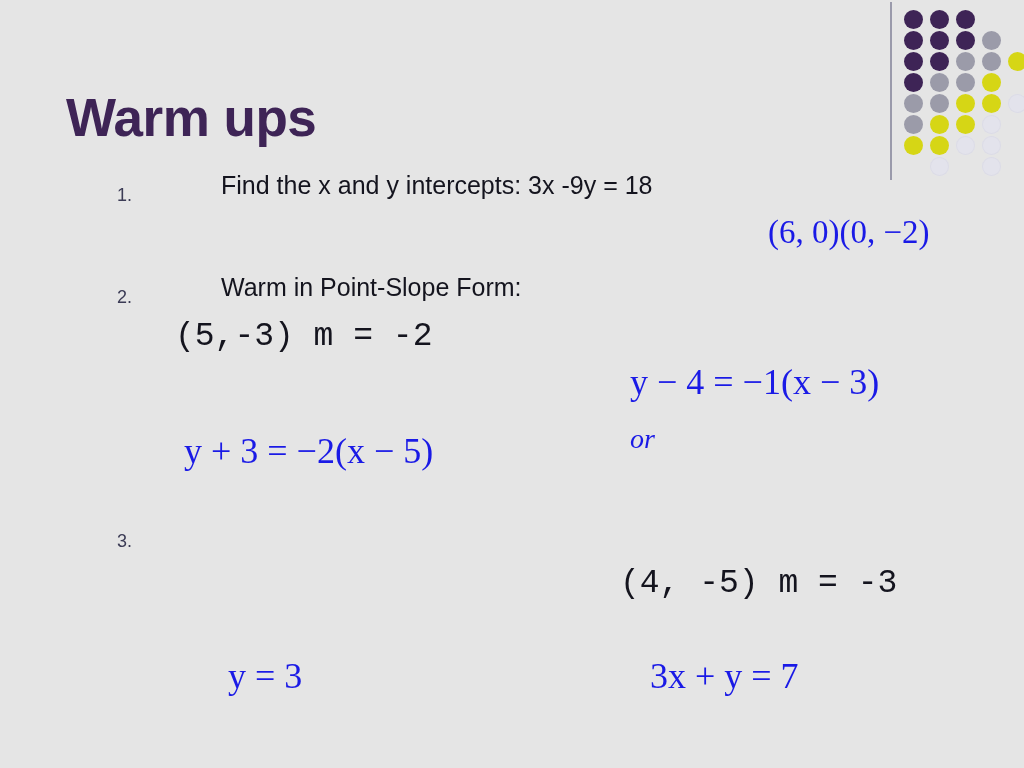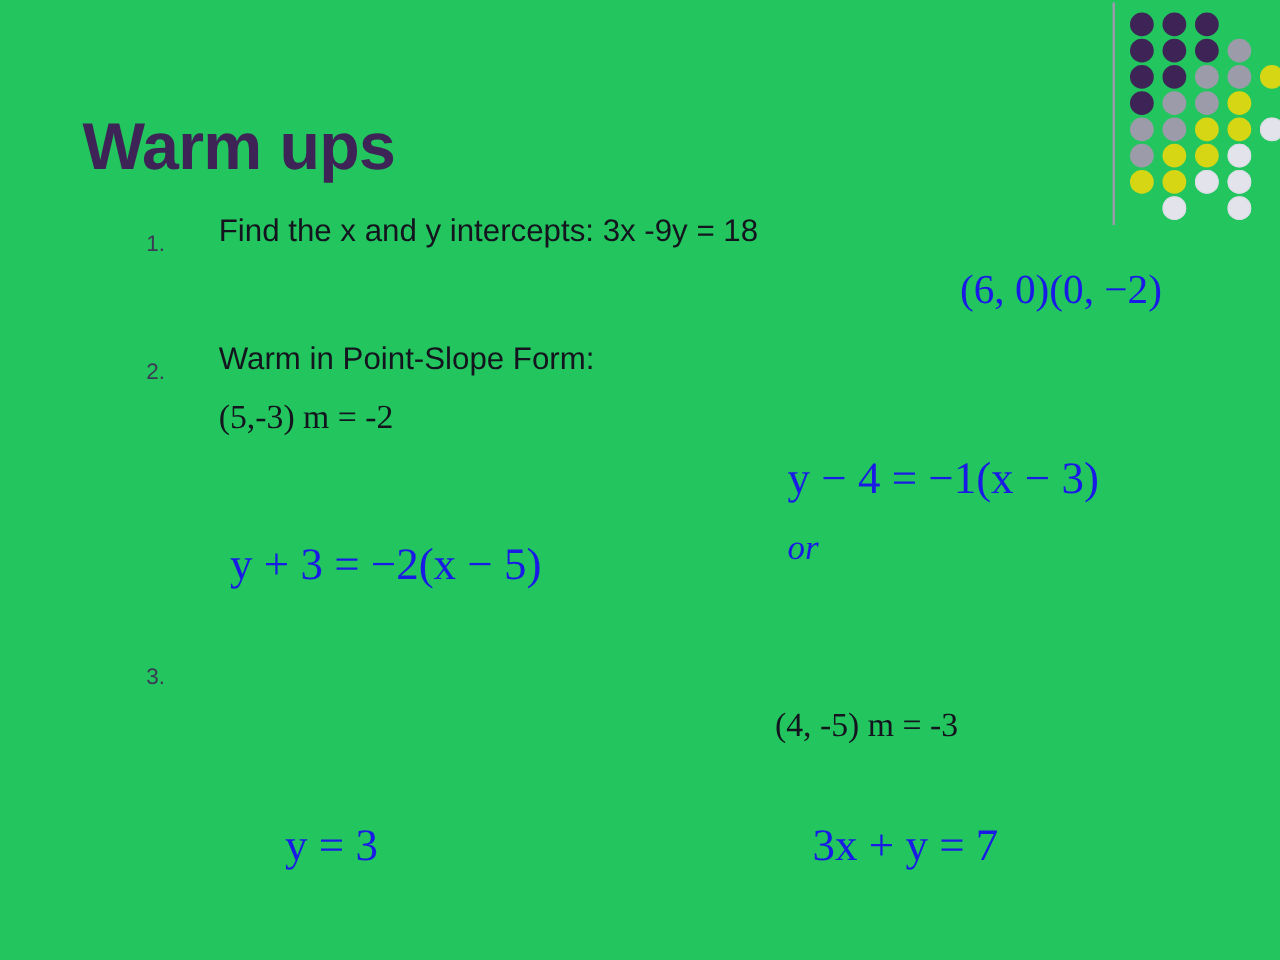--- a/index.html
+++ b/index.html
@@ -14,21 +14,21 @@
     overflow: hidden;
     font-family: "Liberation Sans", sans-serif;
     position: relative;
   }
 
   #slide {
     position: absolute;
     left: 0; top: 0;
     width: 1024px;
     height: 768px;
-    background: #22c55e;
+    background: #e5e5e5;
   }
 
   
   #decor {
     position: absolute;
     left: 884px;
     top: 0px;
     width: 140px;
     height: 182px;
   }
@@ -73,26 +73,27 @@
     font-size: 18px;
     color: #3B3B55;
     font-family: "Liberation Sans", sans-serif;
   }
   .li-text {
     position: absolute;
     font-size: 25px;
     color: #14141E;
     font-family: "Liberation Sans", sans-serif;
     white-space: nowrap;
+    margin-left: 46px;
   }
   .sub-text {
     position: absolute;
-    font-size: 27px;
+    font-size: 33px;
     color: #14141E;
-    font-family: Liberation Serif, serif;
+    font-family: Liberation Mono, monospace;
     white-space: nowrap;
   }
 
   
   .math {
     position: absolute;
     color: #1A1AE6;
     font-family: "Liberation Serif", "DejaVu Serif", serif;
     white-space: nowrap;
   }

